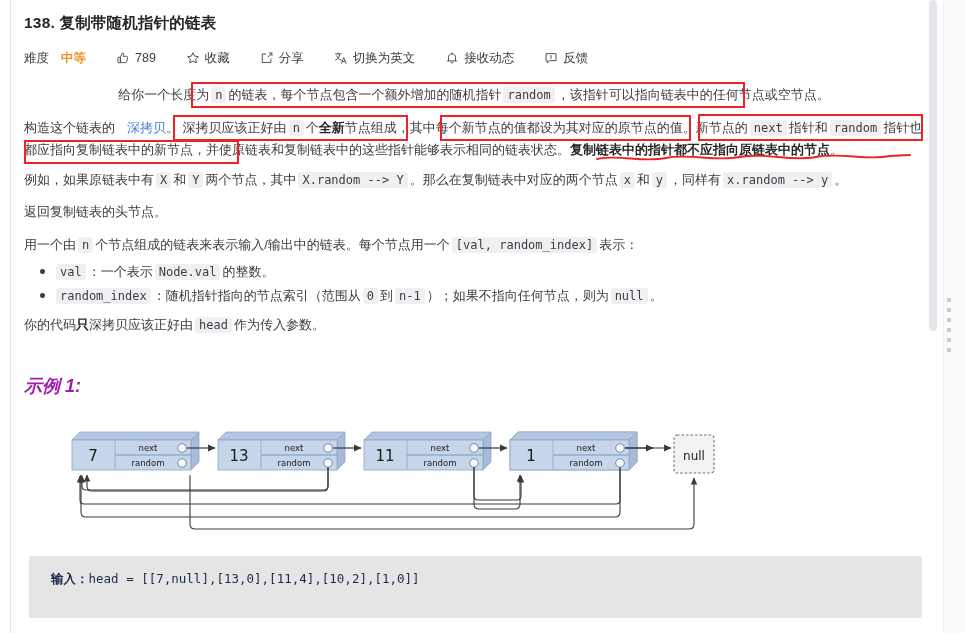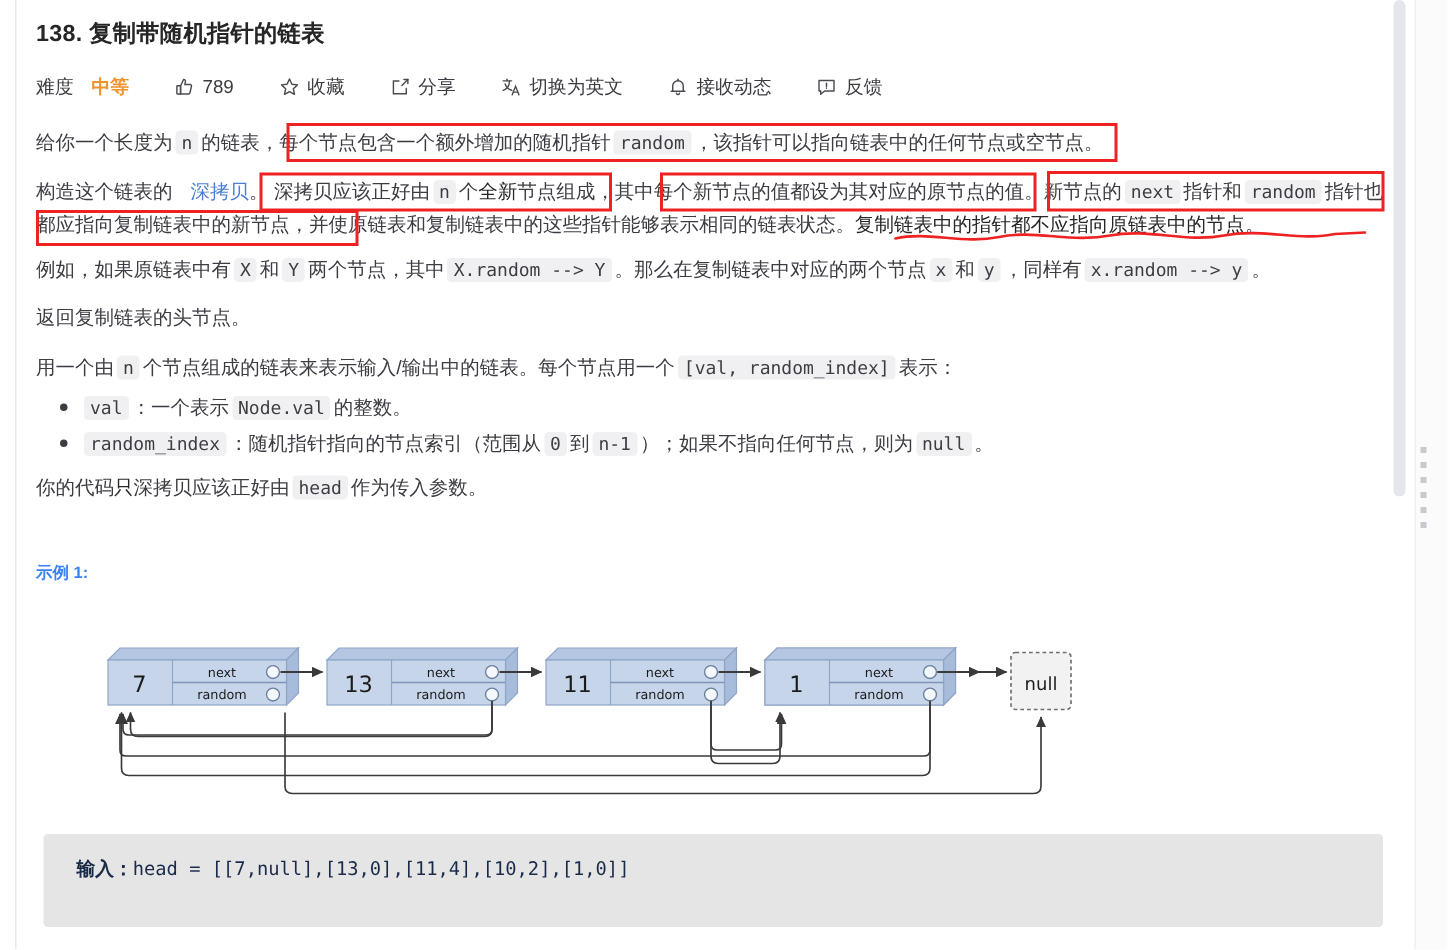--- a/index.html
+++ b/index.html
@@ -74,21 +74,21 @@
     font-family: "DejaVu Sans Mono", "Liberation Mono", monospace;
     background: #f0f0f2;
     color: #3c3c43;
     font-size: 12px;
     padding: 1px 4px;
     border-radius: 3px;
     margin: 0 2px;
     white-space: nowrap;
   }
   .lnk { color: #4a7fd4; margin-left: 12px; }
-  .bd { font-weight: 400; color: #262626; }
+  .bd { font-weight: 700; color: #262626; }
 
   ul.bullets {
     margin: 0; padding: 0 0 0 30px;
     list-style: none;
   }
   ul.bullets li {
     position: relative;
     font-size: 13px;
     color: #3c3c43;
     line-height: 23px;
@@ -109,23 +109,24 @@
     border: 2px solid #ee2222;
     pointer-events: none;
     background: transparent;
   }
   .ann-squiggle { position: absolute; pointer-events: none; }
 
   
   .ex-title {
     position: absolute;
     left: 0;
-    font-size: 11px;
+    font-size: 18px;
     font-weight: 700;
-    color: #3b82f6;
+    color: #a21caf;
+    font-style: italic;
   }
 
   
   .diagram { position: absolute; left: 0; }
   .diagram svg { display: block; }
 
   
   .io-block {
     position: absolute;
     background: #e5e5e5;
@@ -256,21 +257,21 @@
           <svg viewBox="0 0 16 16" fill="none" stroke="#4b4b52" stroke-width="1.1" stroke-linejoin="round">
             <path d="M2.3 3 H13.7 V11 H6.6 L3.6 13.5 V11 H2.3 Z"></path>
             <path d="M8 5.2 V7.6" stroke-linecap="round"></path>
             <path d="M8 8.8 V8.9" stroke-linecap="round"></path>
           </svg>
         </span>
         <span>反馈</span>
       </div>
     </div>
 
-    <div class="para blk" style="top:84px;width:900px;">
+    <div class="para blk" style="top:84px;width:900px;text-align:center;">
       <span>给你一个长度为</span><code class="c">n</code><span>的链表，每个节点包含一个额外增加的随机指针</span><code class="c">random</code><span>，该指针可以指向链表中的任何节点或空节点。</span>
     </div>
 
     <div class="para blk" style="top:117px;width:900px;">
       <span>构造这个链表的</span><span class="lnk">深拷贝</span><span>。 深拷贝应该正好由</span><code class="c">n</code><span>个</span><span class="bd">全新</span><span>节点组成，其中每个新节点的值都设为其对应的原节点的值。新节点的</span><code class="c">next</code><span>指针和</span><code class="c">random</code><span>指针也都应指向复制链表中的新节点，并使原链表和复制链表中的这些指针能够表示相同的链表状态。</span><span class="bd">复制链表中的指针都不应指向原链表中的节点</span><span>。</span>
     </div>
 
     <div class="para blk" style="top:169px;width:900px;">
       <span>例如，如果原链表中有</span><code class="c">X</code><span>和</span><code class="c">Y</code><span>两个节点，其中</span><code class="c">X.random --&gt; Y</code><span>。那么在复制链表中对应的两个节点</span><code class="c">x</code><span>和</span><code class="c">y</code><span>，同样有</span><code class="c">x.random --&gt; y</code><span>。</span>
     </div>

